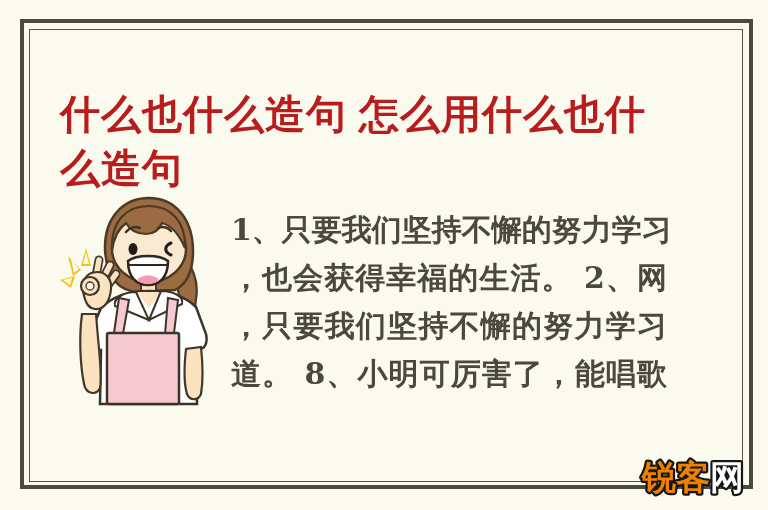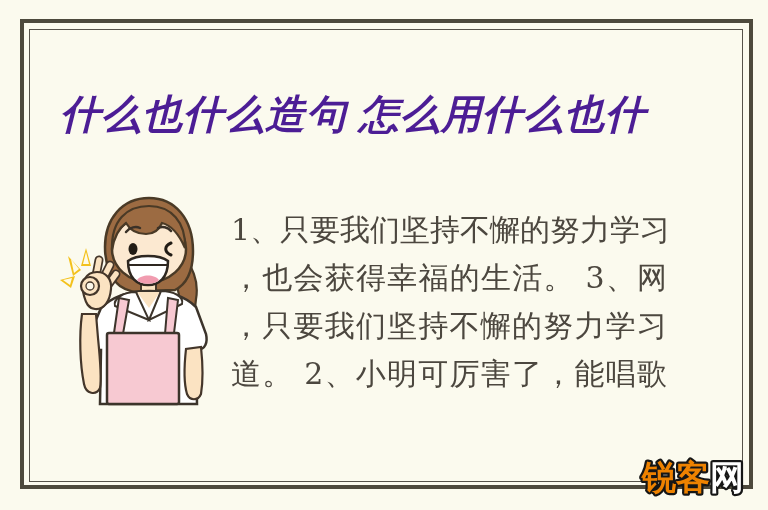--- a/index.html
+++ b/index.html
@@ -16,56 +16,57 @@
     box-sizing:border-box;
   }
   .frame-inner{
     position:absolute;left:29px;top:29px;right:25px;bottom:28px;
     border:1.5px solid #56524a;
     box-sizing:border-box;
   }
   .title{
     position:absolute;left:60px;top:60px;width:660px;
     font-size:40px;line-height:54px;font-weight:bold;
-    color:#4c1d95;letter-spacing:1px;
+    color:#b91c1c;letter-spacing:1px;
     font-family:"Liberation Sans", sans-serif;
-    font-style:italic;
   }
   .title-line{display:block;}
   .illustration{
     position:absolute;left:55px;top:186px;width:175px;height:225px;
   }
   .illustration svg{width:100%;height:100%;display:block;}
   .body-text{
     position:absolute;left:231px;top:206px;width:436px;
     font-size:30px;line-height:48px;
     color:#4c473f;
     font-family:cursive, "DejaVu Serif", serif;
   }
   .body-line{
     text-align:justify;
     text-align-last:justify;
     white-space:nowrap;
     height:48px;
+    font-weight:bold;
   }
   .watermark{
     position:absolute;right:14px;bottom:11px;
     width:122px;height:42px;
   }
 </style>
 </head>
 <body>
 
 <div>
 
   <div class="frame-outer"></div>
   <div class="frame-inner"></div>
 
   <h1 class="title">
     <span class="title-line">什么也什么造句 怎么用什么也什</span>
+    <span class="title-line">么造句</span>
   </h1>
 
   <div class="illustration">
     <svg viewBox="0 0 175 225" xmlns="http://www.w3.org/2000/svg">
 
       <g>
         <path d="M31,62 L36,80 L26,80 Z" fill="#f3c11c"></path>
         <path d="M31,66 L34,78 L28,78 Z" fill="#fffbe6"></path>
         <path d="M13,70 L26,84 L18,90 Z" fill="#f3c11c"></path>
         <path d="M16,73 L24,83 L19,87 Z" fill="#fffbe6"></path>
@@ -120,23 +121,23 @@
         <path d="M53,99 L61,88" stroke="#fbe3c2" stroke-width="5.5" stroke-linecap="round"></path>
         <path d="M29,110 C25,96 31,86 42,86 C51,86 57,93 56,103 C55,115 49,124 40,123 C33,122 31,117 29,110 Z" fill="#fbe3c2" stroke="#44362a" stroke-width="2.2"></path>
         <circle cx="35" cy="100" r="9" fill="#fbe3c2" stroke="#44362a" stroke-width="2.2"></circle>
         <circle cx="35" cy="100" r="4" fill="#fbf7ea" stroke="#44362a" stroke-width="1.3"></circle>
       </g>
     </svg>
   </div>
 
   <div class="body-text">
     <div class="body-line">1、只要我们坚持不懈的努力学习</div>
-    <div class="body-line">，也会获得幸福的生活。 3、网</div>
+    <div class="body-line">，也会获得幸福的生活。 2、网</div>
     <div class="body-line">，只要我们坚持不懈的努力学习</div>
-    <div class="body-line">道。 2、小明可厉害了，能唱歌</div>
+    <div class="body-line">道。 8、小明可厉害了，能唱歌</div>
   </div>
 
   <svg class="watermark" viewBox="0 0 122 42" xmlns="http://www.w3.org/2000/svg">
     <text x="61" y="32" text-anchor="middle" font-size="34" font-weight="bold" font-family="&quot;Liberation Sans&quot;, sans-serif" stroke="#161616" stroke-width="4.5" stroke-linejoin="round" paint-order="stroke">
       <tspan fill="#ee8200">锐客</tspan><tspan fill="#ffffff">网</tspan>
     </text>
   </svg>
 
 </div>
 

